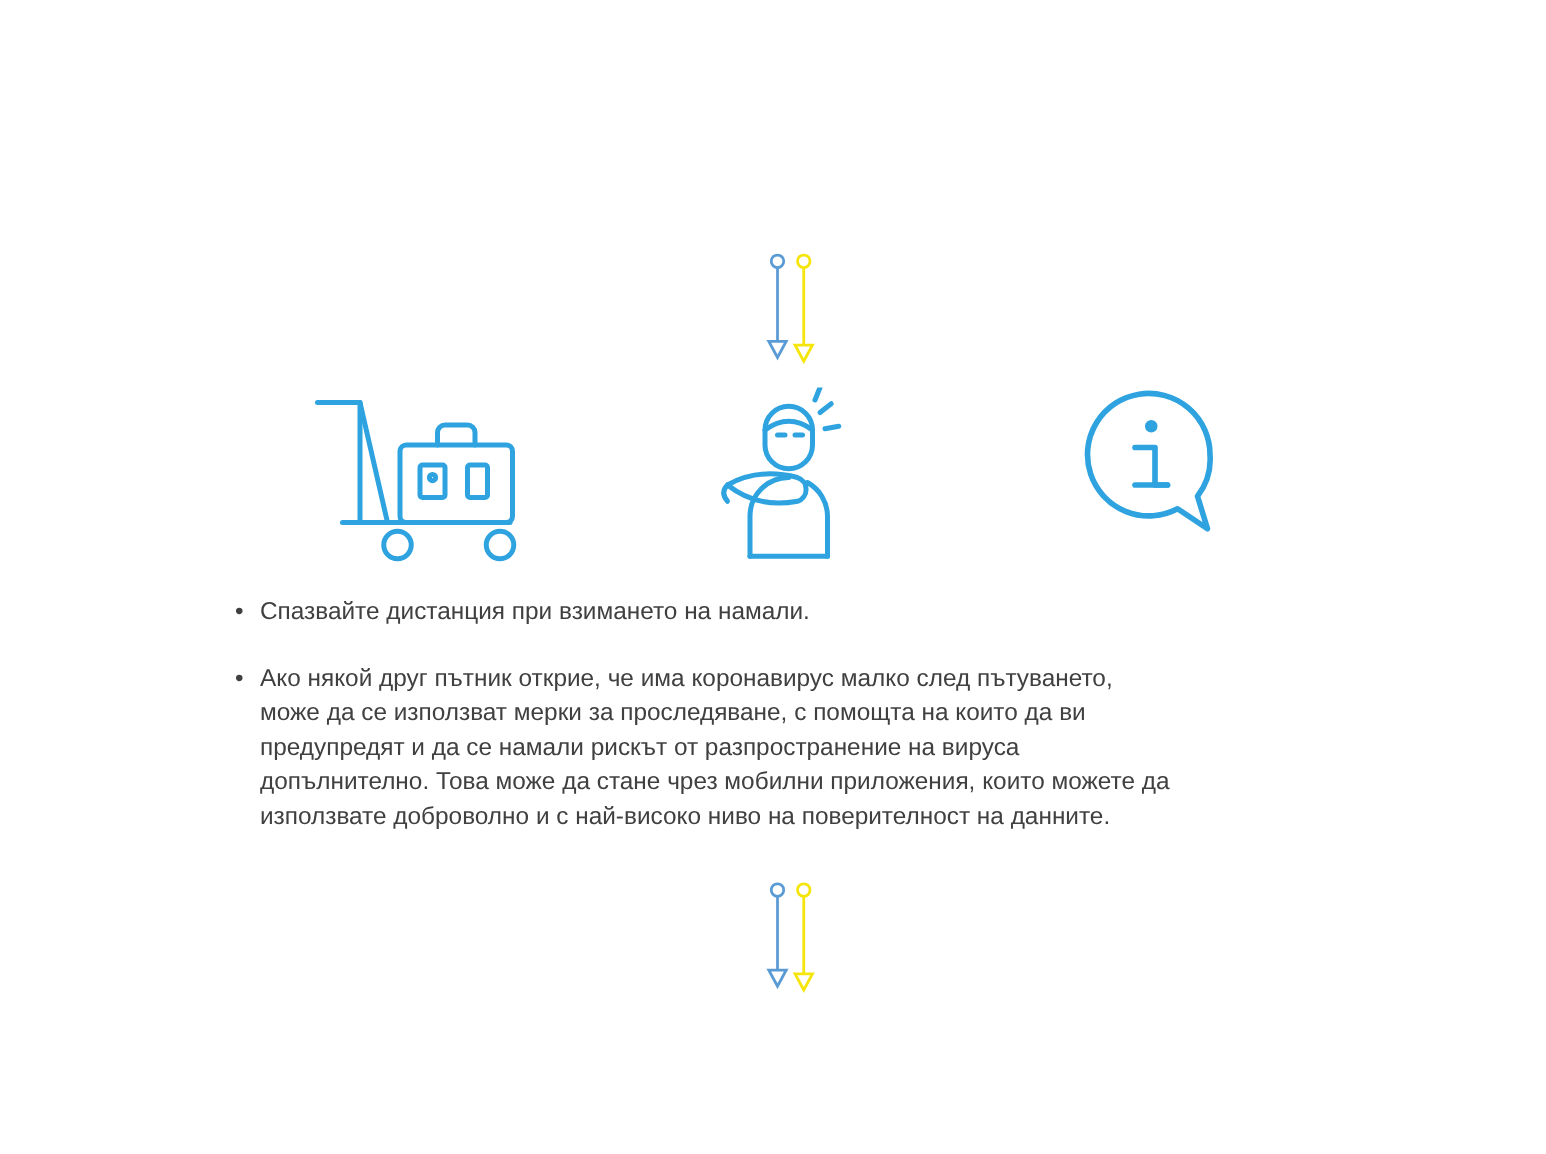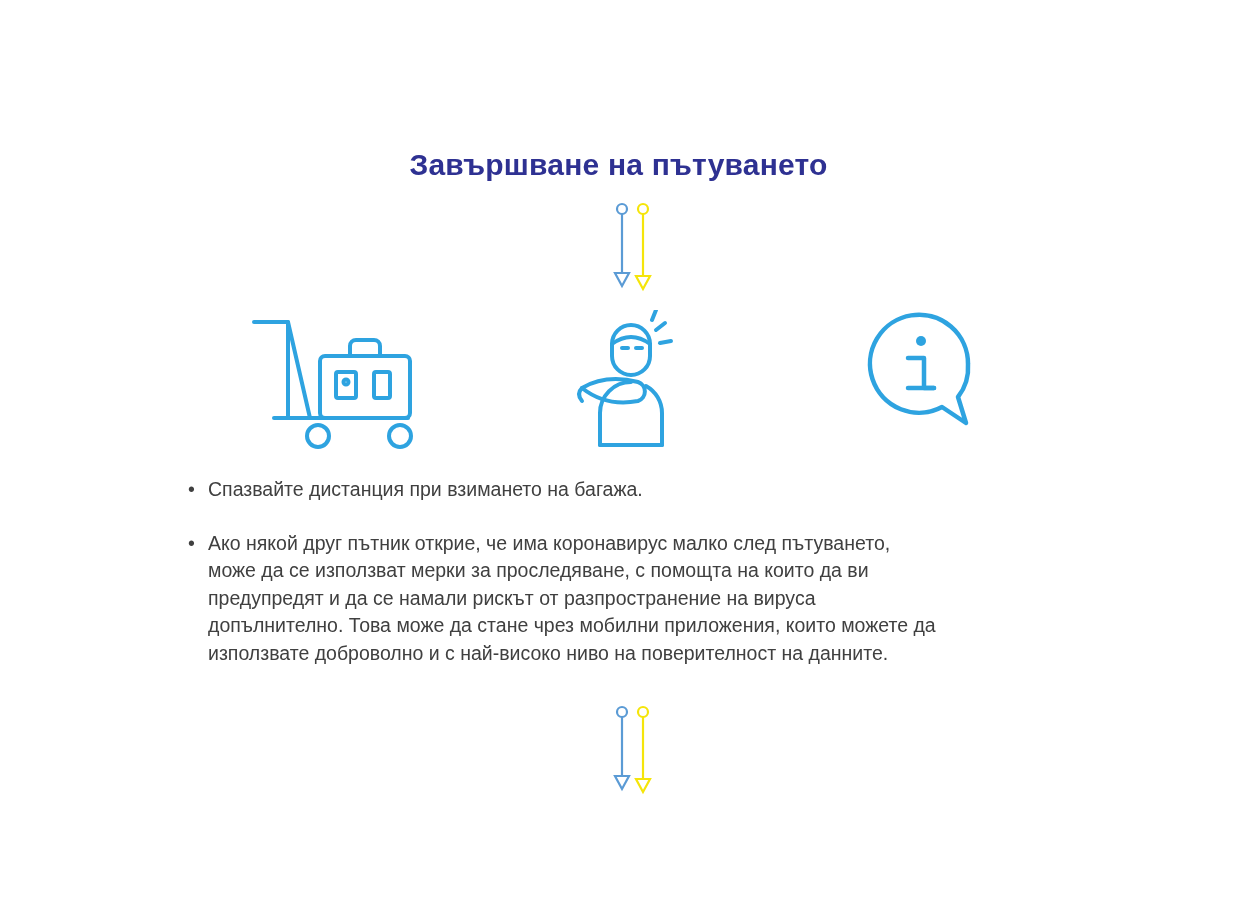--- a/index.html
+++ b/index.html
@@ -100,21 +100,20 @@
   .bullet-text {
     display: block;
     white-space: pre-line;
   }
 </style>
 </head>
 <body>
 
 <div class="slide">
 
-  <div class="title">Завършване на пътуването</div>
 
   <div class="arrows-top">
     <svg width="60" height="96" viewBox="0 0 60 96" fill="none" xmlns="http://www.w3.org/2000/svg">
       <circle cx="18" cy="9" r="5" stroke="#5b9bd5" stroke-width="2.2" fill="#ffffff"></circle>
       <line x1="18" y1="14" x2="18" y2="76" stroke="#5b9bd5" stroke-width="2.2"></line>
       <polygon points="18,86 11,73 25,73" fill="#ffffff" stroke="#5b9bd5" stroke-width="2.2"></polygon>
       <circle cx="39" cy="9" r="5" stroke="#f5e50a" stroke-width="2.2" fill="#ffffff"></circle>
       <line x1="39" y1="14" x2="39" y2="78" stroke="#f5e50a" stroke-width="2.2"></line>
       <polygon points="39,89 32,76 46,76" fill="#ffffff" stroke="#f5e50a" stroke-width="2.2"></polygon>
     </svg>
@@ -181,21 +180,21 @@
         </g>
       </svg>
     </div>
 
   </div>
 
   <div class="bullets">
 
     <div class="bullet">
       <span class="dot">•</span>
-      <span class="bullet-text">Спазвайте дистанция при взимането на багажа.</span>
+      <span class="bullet-text">Спазвайте дистанция при взимането на намали.</span>
     </div>
 
     <div class="bullet">
       <span class="dot">•</span>
       <span class="bullet-text">Ако някой друг пътник открие, че има коронавирус малко след пътуването,
 може да се използват мерки за проследяване, с помощта на които да ви
 предупредят и да се намали рискът от разпространение на вируса
 допълнително. Това може да стане чрез мобилни приложения, които можете да
 използвате доброволно и с най-високо ниво на поверителност на данните.</span>
     </div>

